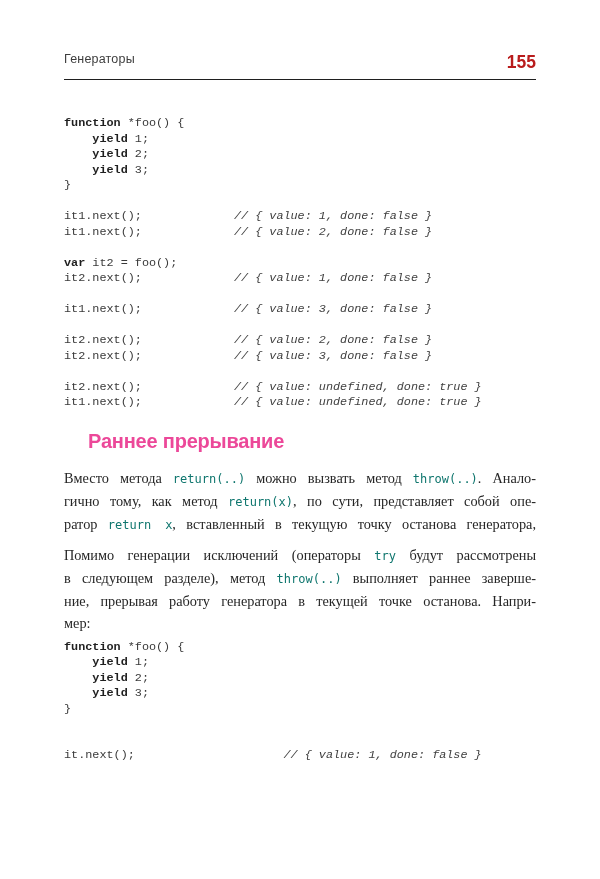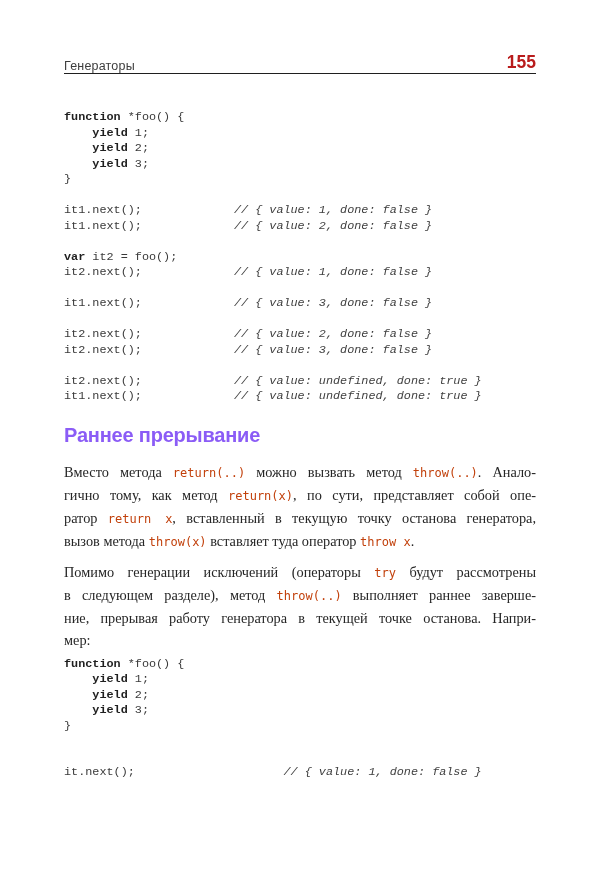--- a/index.html
+++ b/index.html
@@ -16,22 +16,23 @@
     width: 600px;
     height: 879px;
     padding: 0 64px;
     background: #ffffff;
   }
   
   .running-head {
     margin-top: 52px;
     display: flex;
     justify-content: space-between;
-    align-items: flex-end;
+    align-items: flex-start;
     border-bottom: 1.5px solid #1f1f1f;
+    padding-bottom: 6px;
   }
   .running-title {
     font-family: "Liberation Sans", sans-serif;
     font-size: 12.5px;
     color: #3d3d3d;
     letter-spacing: 0.2px;
   }
   .page-number {
     font-family: "Liberation Sans", sans-serif;
     font-size: 17.5px;
@@ -52,42 +53,43 @@
     height: 15.5px;
   }
   .code-line .kw { font-weight: bold; color: #1f1f1f; }
   .code-line .c  { }
   .code-line .cm { font-style: italic; color: #404040; }
   
   .section-heading {
     font-family: "Liberation Sans", sans-serif;
     font-size: 20px;
     font-weight: bold;
-    color: #8b5cf6;
+    color: #ec4899;
     margin-top: 17px;
     line-height: 26px;
     letter-spacing: -0.2px;
+    margin-left: 24px;
   }
   
   .paragraph { margin-top: 13px; }
   .paragraph + .paragraph { margin-top: 8px; }
   .body-line {
     font-family: "Liberation Serif", serif;
     font-size: 14.3px;
     line-height: 22px;
     color: #262626;
   }
   .body-line.just {
     text-align: justify;
     text-align-last: justify;
   }
   .body-line .ic {
     font-family: "DejaVu Sans Mono", monospace;
     font-size: 12px;
-    color: #c2410c;
+    color: #0f766e;
   }
 </style>
 </head>
 <body>
 
 <div class="page">
 
   <div class="running-head">
     <span class="running-title">Генераторы</span>
     <span class="page-number">155</span>
@@ -115,21 +117,20 @@
       <div class="code-line"><span class="c">it1.next();             </span><span class="cm">// { value: undefined, done: true }</span></div>
     </div>
 
   <h2 class="section-heading">Раннее прерывание</h2>
 
   <div id="bodytext">
       <div class="paragraph">
         <div class="body-line just"><span class="tx">Вместо метода </span><span class="ic">return(..)</span><span class="tx"> можно вызвать метод </span><span class="ic">throw(..)</span><span class="tx">. Анало-</span></div>
         <div class="body-line just"><span class="tx">гично тому, как метод </span><span class="ic">return(x)</span><span class="tx">, по сути, представляет собой опе-</span></div>
         <div class="body-line just"><span class="tx">ратор </span><span class="ic">return x</span><span class="tx">, вставленный в текущую точку останова генератора,</span></div>
-        <div class="body-line"><span class="tx">вызов метода </span><span class="ic">throw(x)</span><span class="tx"> вставляет туда оператор </span><span class="ic">throw x</span><span class="tx">.</span></div>
       </div>
       <div class="paragraph">
         <div class="body-line just"><span class="tx">Помимо генерации исключений (операторы </span><span class="ic">try</span><span class="tx"> будут рассмотрены</span></div>
         <div class="body-line just"><span class="tx">в следующем разделе), метод </span><span class="ic">throw(..)</span><span class="tx"> выполняет раннее заверше-</span></div>
         <div class="body-line just"><span class="tx">ние, прерывая работу генератора в текущей точке останова. Напри-</span></div>
         <div class="body-line"><span class="tx">мер:</span></div>
       </div>
     </div>
 
   <div class="code-block code-block-2" id="code2">

